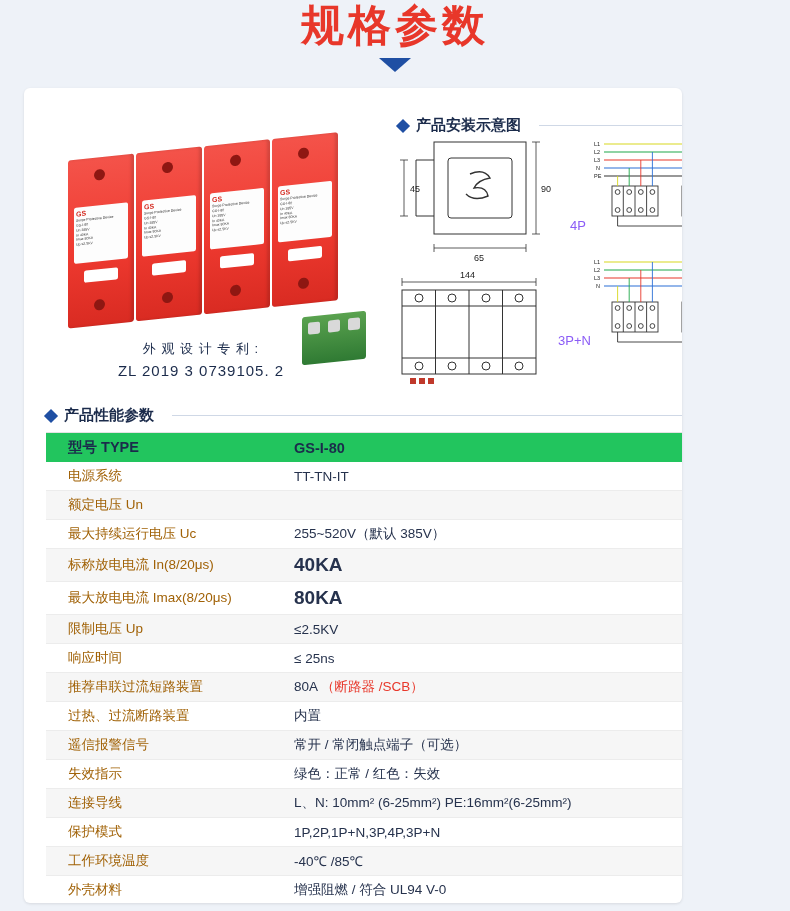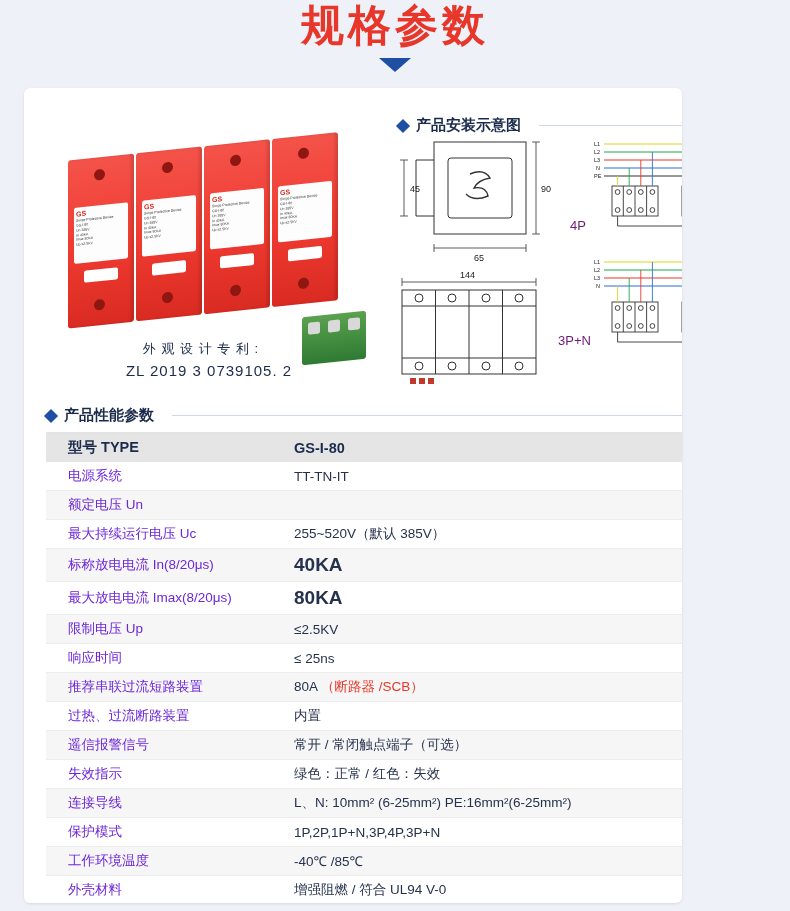--- a/index.html
+++ b/index.html
@@ -172,40 +172,40 @@
     left: 0;
     top: 222px;
     width: 310px;
     text-align: center;
     font-size: 13px;
     color: #1b2b4b;
     letter-spacing: 1px;
   }
   .patent-line2 {
     position: absolute;
-    left: 8px;
+    left: 0;
     top: 244px;
     width: 310px;
     text-align: center;
     font-size: 15px;
     color: #1b2b4b;
     letter-spacing: 1px;
   }
   
   .dim-wrap {
     position: absolute;
     left: 362px;
     top: 42px;
     width: 360px;
     height: 258px;
   }
   .dim-label {
     position: absolute;
     font-size: 13px;
-    color: #701a75;
+    color: #8b5cf6;
   }
   #label-4p { left: 546px; top: 130px; }
   #label-3pn { left: 534px; top: 245px; }
   
   .table {
     position: absolute;
     left: 22px;
     top: 344px;
     width: 700px;
     border-top: 1px solid #e3e3e3;
@@ -213,30 +213,30 @@
   .row {
     display: flex;
     min-height: 28px;
     border-bottom: 1px solid #ececec;
     align-items: center;
   }
   .row.alt {
     background: #f6f6f6;
   }
   .row.head {
-    background: #e5e5e5;
+    background: #22c55e;
     border-bottom: none;
   }
   .cell-k {
     width: 238px;
     flex: none;
     padding: 5px 0 5px 22px;
     box-sizing: border-box;
     font-size: 13.5px;
-    color: #6d28d9;
+    color: #a16207;
   }
   .cell-v {
     flex: 1;
     padding: 5px 10px 5px 10px;
     font-size: 13.5px;
     color: #26324d;
   }
   .row.head .cell-k,
   .row.head .cell-v {
     font-weight: bold;

